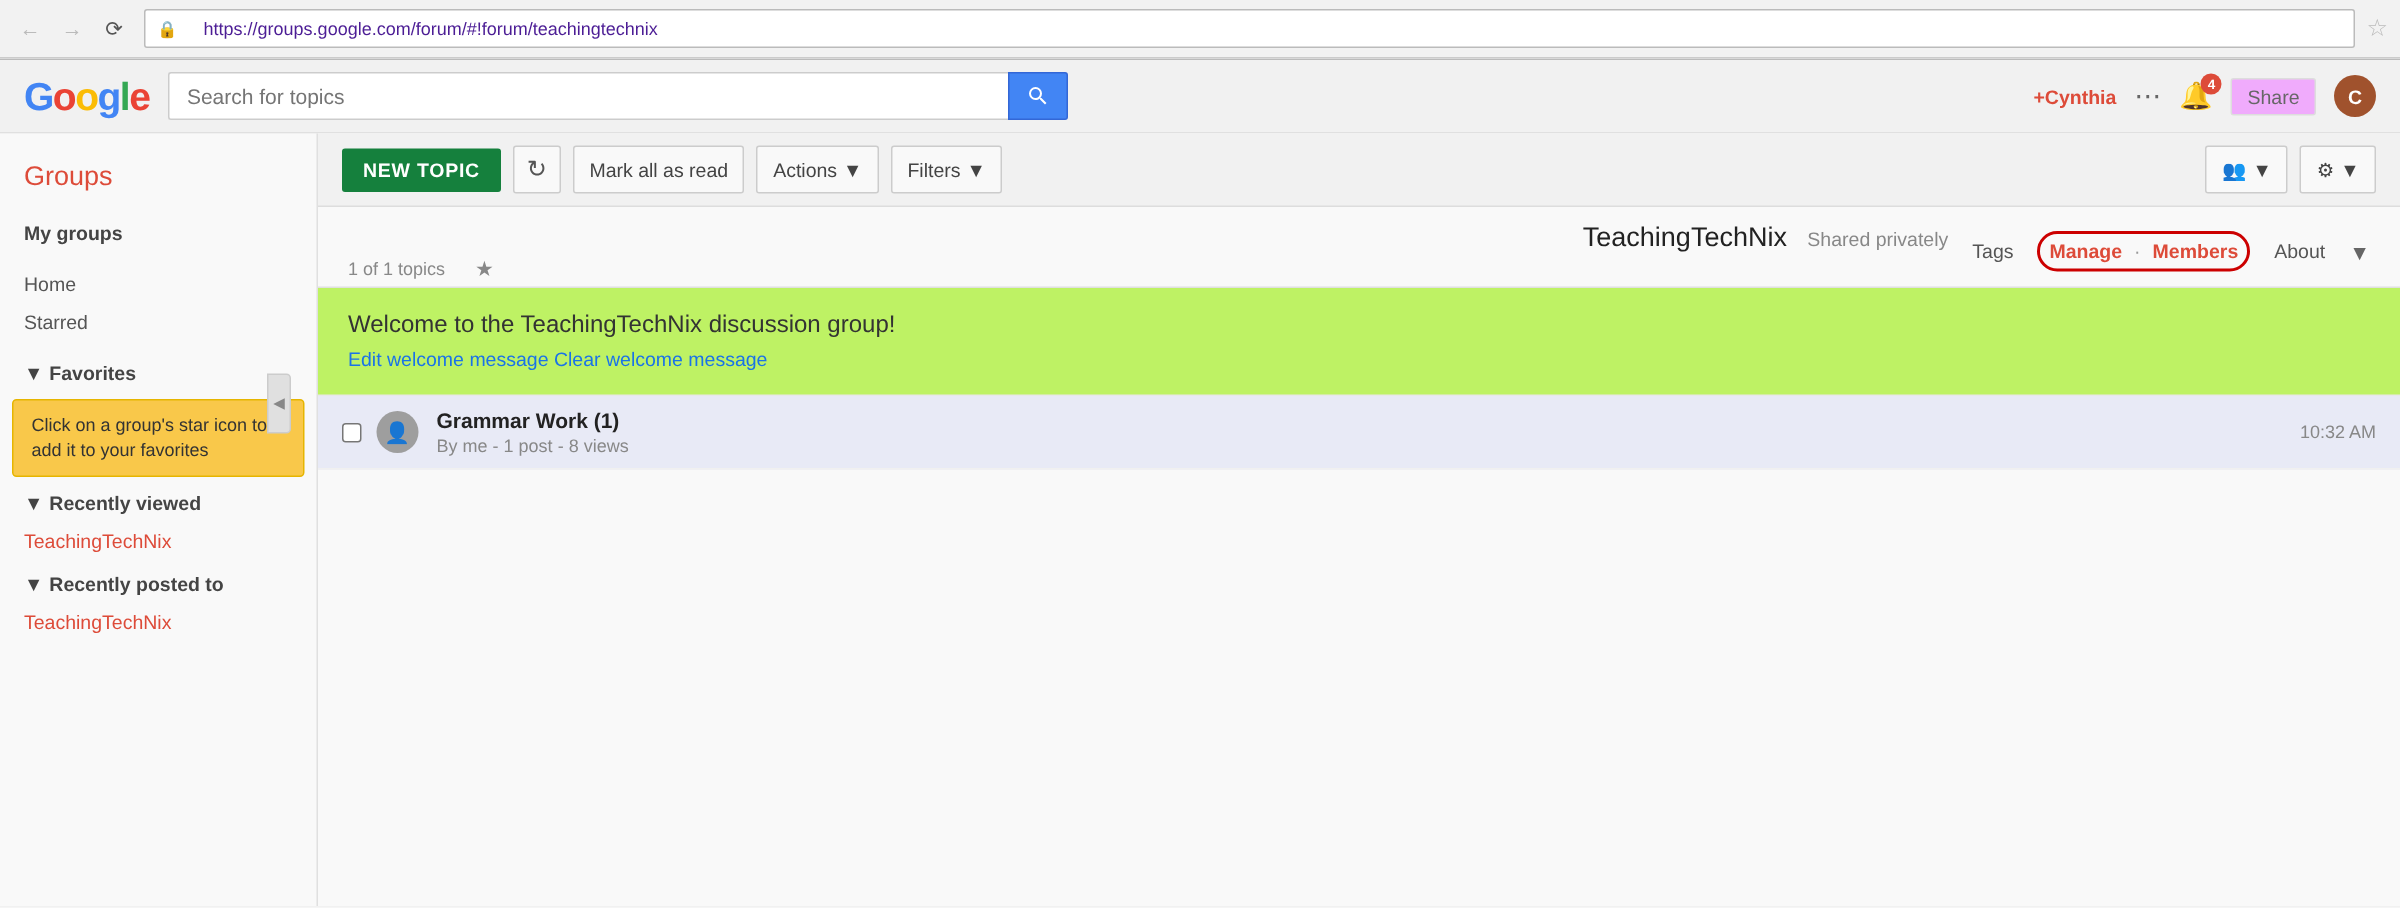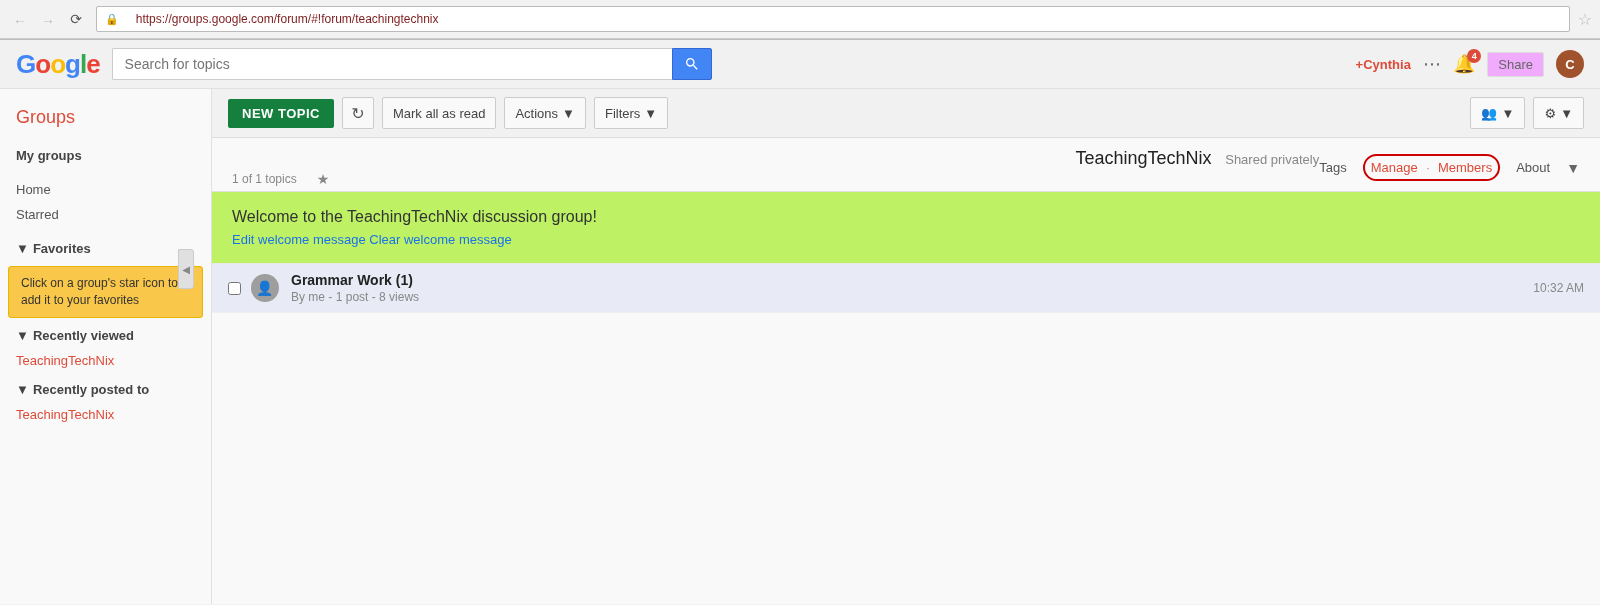--- a/index.html
+++ b/index.html
@@ -6,21 +6,21 @@
     body { font-family: Arial, sans-serif; font-size: 13px; background: #f1f1f1; color: #222; }
 
     
     .browser-chrome { background: #dedede; border-bottom: 1px solid #bbb; }
     .browser-toolbar { display: flex; align-items: center; padding: 6px 8px; gap: 8px; background: #f2f2f2; border-bottom: 1px solid #ccc; }
     .browser-nav-btns { display: flex; gap: 4px; align-items: center; }
     .nav-btn { width: 24px; height: 24px; border-radius: 50%; border: none; background: transparent; cursor: pointer; font-size: 14px; color: #555; display: flex; align-items: center; justify-content: center; }
     .nav-btn.disabled { color: #bbb; cursor: default; }
     .address-bar { flex: 1; height: 26px; border: 1px solid #bbb; border-radius: 2px; padding: 0 8px; font-size: 12px; background: white; display: flex; align-items: center; gap: 4px; }
     .address-bar .lock-icon { color: #4a8; font-size: 11px; }
-    .address-bar .url-text { color: #7f1d1d; font-size: 12px; padding-left: 13px; }
+    .address-bar .url-text { color: #4c1d95; font-size: 12px; padding-left: 13px; }
     .star-btn { font-size: 16px; color: #bbb; cursor: pointer; }
 
     
     .google-header { background: #f1f1f1; border-bottom: 1px solid #e0e0e0; padding: 8px 16px; display: flex; align-items: center; gap: 12px; }
     .google-logo { font-size: 26px; font-weight: bold; letter-spacing: -1px; }
     .logo-g { color: #4285f4; }
     .logo-o1 { color: #ea4335; }
     .logo-o2 { color: #fbbc05; }
     .logo-g2 { color: #4285f4; }
     .logo-l { color: #34a853; }
@@ -66,23 +66,23 @@
     .people-btn { height: 32px; border: 1px solid #ccc; background: #f9f9f9; border-radius: 2px; cursor: pointer; padding: 0 10px; font-size: 13px; color: #444; display: flex; align-items: center; gap: 4px; }
     .settings-btn { height: 32px; border: 1px solid #ccc; background: #f9f9f9; border-radius: 2px; cursor: pointer; padding: 0 10px; font-size: 13px; color: #444; display: flex; align-items: center; gap: 4px; }
 
     
     .group-header { padding: 10px 20px 4px 20px; border-bottom: 1px solid #e0e0e0; display: flex; align-items: center; }
     .group-name-area { flex: 1; text-align: right; }
     .group-name { font-size: 18px; color: #222; font-weight: normal; display: inline; }
     .group-shared { font-size: 13px; color: #888; margin-left: 10px; }
     .group-count { font-size: 12px; color: #888; margin-top: 2px; display: flex; align-items: center; gap: 20px; }
     .star-icon { color: #888; font-size: 14px; cursor: pointer; }
-    .group-nav { display: flex; align-items: center; gap: 16px; font-size: 13px; }
+    .group-nav { display: flex; align-items: center; gap: 16px; font-size: 13px; margin-left: 16px; }
     .group-nav-link { color: #555; cursor: pointer; }
-    .group-nav-link.highlighted { color: #dd4b39; border: 2px solid #dd4b39; padding: 4px 10px; border-radius: 20px; font-weight: normal; }
+    .group-nav-link.highlighted { color: #dd4b39; border: 2px solid #dd4b39; padding: 4px 10px; border-radius: 20px; font-weight: bold; }
     .expand-btn { font-size: 14px; color: #666; cursor: pointer; }
 
     
     .welcome-section { background: #bef264; margin: 0; padding: 16px 20px; border-bottom: 1px solid #e8e8e8; }
     .welcome-title { font-size: 16px; color: #333; font-weight: normal; margin-bottom: 6px; }
     .welcome-links { font-size: 13px; }
     .welcome-links a { color: #1a73e8; cursor: pointer; text-decoration: none; }
 
     
     .topics-area { background: white; }

